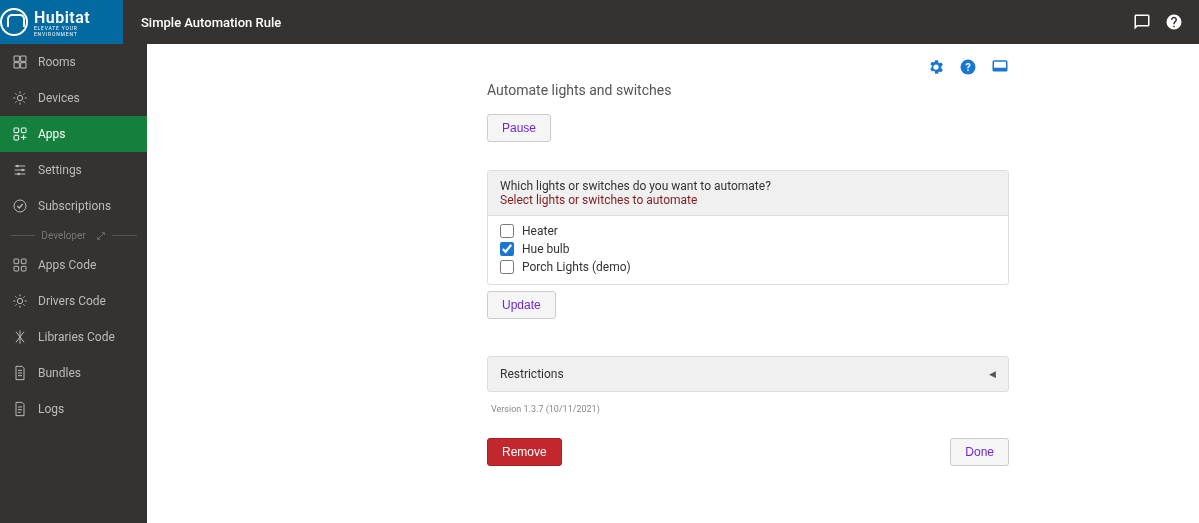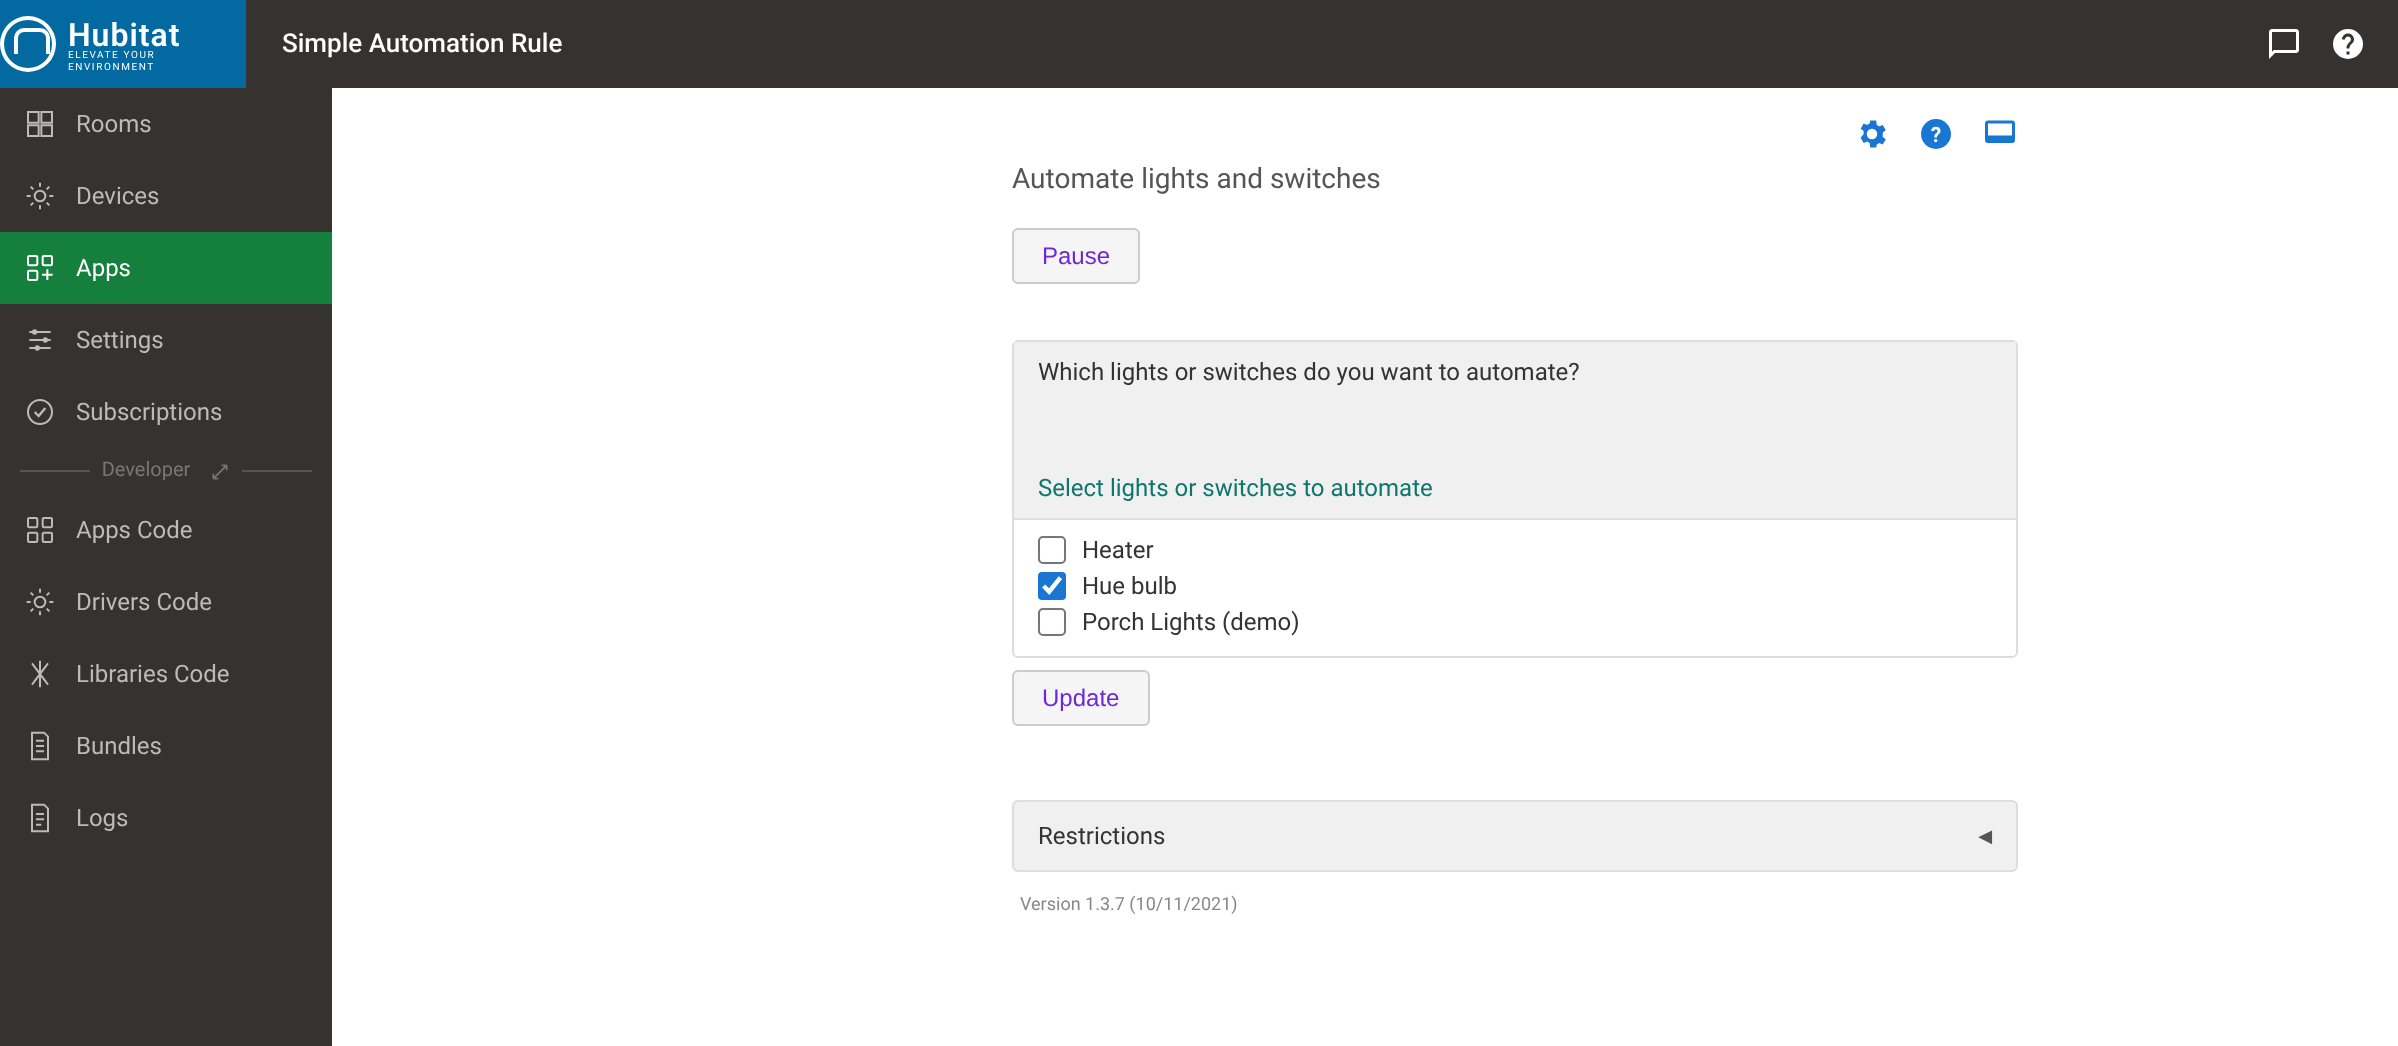--- a/index.html
+++ b/index.html
@@ -10,42 +10,42 @@
 .logo-mark { width: 28px; height: 28px; border: 2.5px solid #fff; border-radius: 50%; position: relative; }
 .logo-mark::after { content: ""; position: absolute; width: 14px; height: 11px; border: 2.5px solid #fff; border-bottom: none; border-radius: 5px 5px 0 0; top: 4px; left: 5px; }
 .logo-text { font-size: 16px; font-weight: 600; color: #fff; letter-spacing: 0.5px; }
 .logo-sub { font-size: 5px; color: #fff; letter-spacing: 0.8px; margin-top: -2px; }
 .header-title { padding-left: 18px; font-size: 13px; font-weight: 500; flex: 1; }
 .header-icons { display: flex; gap: 14px; padding-right: 16px; }
 .header-icons svg { width: 18px; height: 18px; fill: #fff; }
 
 .layout { display: flex; height: calc(523px - 44px); }
 
-.sidebar { width: 166px; background: #363230; color: #bbb; font-size: 12px; overflow-y: auto; flex-shrink: 0; padding-bottom: 10px; }
+.sidebar { width: 147px; background: #363230; color: #bbb; font-size: 12px; overflow-y: auto; flex-shrink: 0; padding-bottom: 10px; }
 .nav-item { display: flex; align-items: center; gap: 10px; padding: 10px 12px; cursor: pointer; }
 .nav-item.active { background: #15803d; color: #fff; }
 .nav-item svg { width: 16px; height: 16px; fill: currentColor; flex-shrink: 0; }
 .dev-divider { display: flex; align-items: center; gap: 6px; padding: 6px 10px; font-size: 10px; color: #777; }
 .dev-divider::before, .dev-divider::after { content: ""; flex: 1; border-top: 1px solid #555; }
 .dev-collapse { width: 10px; height: 10px; fill: #777; margin-left: 4px; }
 
 .main { flex: 1; background: #fff; overflow-y: auto; padding: 14px 190px 14px 340px; }
 
 .toolbar { display: flex; justify-content: flex-end; gap: 14px; margin-bottom: 6px; }
 .toolbar svg { width: 18px; height: 18px; fill: #1976d2; cursor: pointer; }
 
 .subtitle { font-size: 14px; color: #555; margin-bottom: 16px; }
 
 .btn { display: inline-block; padding: 6px 14px; border: 1px solid #ccc; background: #f5f5f5; border-radius: 3px; font-size: 12px; color: #6d28d9; cursor: pointer; }
 .pause-wrap { margin-bottom: 28px; }
 
 .panel { border: 1px solid #ddd; border-radius: 3px; margin-bottom: 6px; }
 .panel-head { background: #f0f0f0; border-bottom: 1px solid #ddd; padding: 8px 12px; }
 .panel-head .q { font-size: 12px; color: #333; }
-.panel-head .hint { font-size: 12px; color: #0f766e; margin-top: 44px; }
+.panel-head .hint { font-size: 12px; color: #7f1d1d; }
 .panel-body { padding: 6px 12px 8px; }
 .chk-row { display: flex; align-items: center; gap: 8px; padding: 2px 0; font-size: 12px; color: #333; }
 .chk-row input { accent-color: #1976d2; width:14px; height:14px; }
 
 .update-row { display: flex; justify-content: flex-start; margin-bottom: 37px; }
 
 .restrict { background: #f0f0f0; border: 1px solid #ddd; padding: 10px 12px; border-radius: 3px; display: flex; justify-content: space-between; align-items: center; font-size: 12px; color: #333; cursor: pointer; margin-bottom: 12px;}
 .restrict .tri { font-size: 9px; color: #555; }
 
 .version { font-size: 9px; color: #888; margin-bottom: 24px; padding-left: 4px;}
@@ -205,14 +205,18 @@
       <button class="btn">Update</button>
     </div>
 
     <div class="restrict">
       <span>Restrictions</span>
       <span class="tri">◀</span>
     </div>
 
     <div class="version">Version 1.3.7 (10/11/2021)</div>
 
+    <div class="footer-row">
+      <button class="btn btn-danger">Remove</button>
+      <button class="btn">Done</button>
+    </div>
   </div>
 </div>
 
 </body></html>

